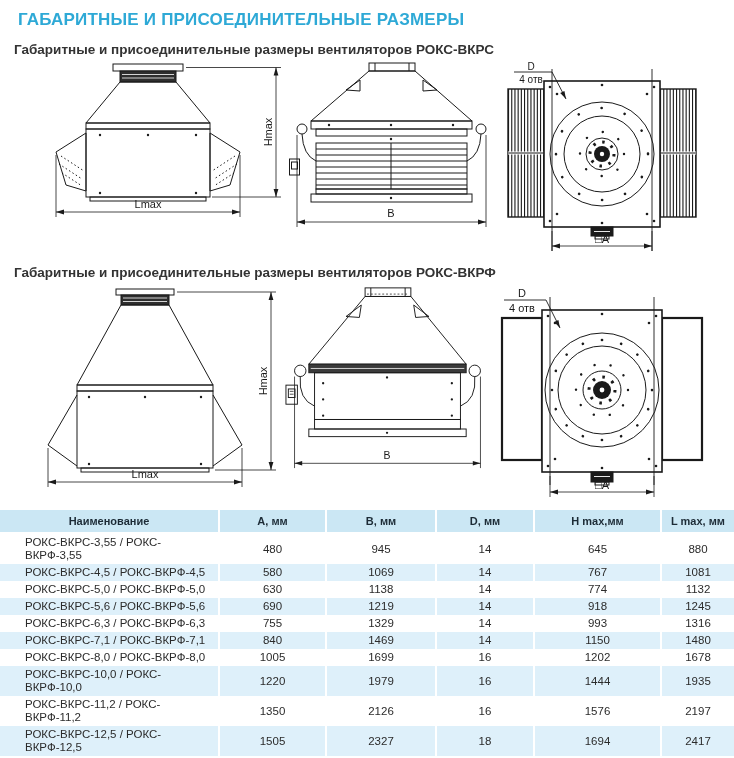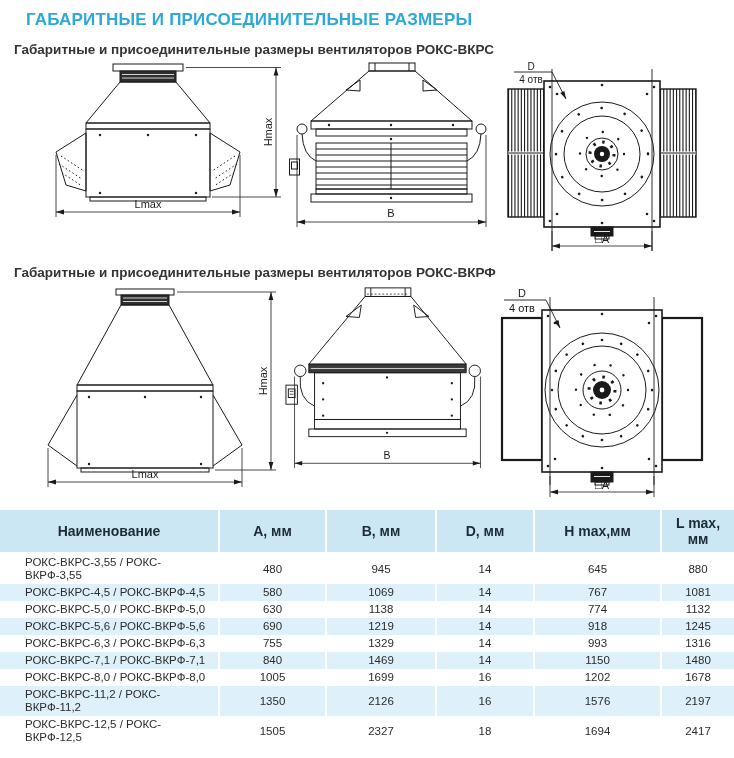--- a/index.html
+++ b/index.html
@@ -1,25 +1,25 @@
 <!DOCTYPE html>
 <html><head>
 <meta charset="utf-8">
 <style>
   * { box-sizing: border-box; margin: 0; padding: 0; }
   html, body { width: 734px; height: 758px; background: #fff; overflow: hidden;
     font-family: "Liberation Sans", sans-serif; }
   .page { width: 734px; height: 758px; position: relative; }
-  .title { color: #2ea9d6; font-size: 17px; font-weight: bold; margin: 10px 0 0 26px; letter-spacing: .2px; }
+  .title { color: #2ea9d6; font-size: 17px; font-weight: bold; margin: 10px 0 0 18px; letter-spacing: .2px; }
   .subtitle { color: #333; font-size: 13.5px; font-weight: bold; margin: 12px 4px 0 14px; }
   .drawings-row { display: flex; align-items: flex-start; margin-top: 2px; padding-left: 4px; }
   .drawings-row svg { display: block; flex: 0 0 auto; }
   svg text { font-family: "Liberation Sans", sans-serif; }
   table.dims { width: 734px; border-collapse: separate; border-spacing: 0; margin-top: 8px; table-layout: fixed; }
-  table.dims th { background: #cbe7f4; color: #1c2b36; font-size: 14px; font-weight: bold;
+  table.dims th { background: #cbe7f4; color: #1c2b36; font-size: 11px; font-weight: bold;
     padding: 5px 2px; border-left: 2px solid #fff; border-bottom: 2px solid #fff; text-align: center; }
   table.dims th:first-child { border-left: none; }
   table.dims td { font-size: 11.5px; color: #2b2b2b; padding: 2px 2px; border-left: 2px solid #fff; text-align: center; line-height: 13px; }
   table.dims td:first-child { border-left: none; text-align: left; padding-left: 25px; }
   table.dims tbody tr:nth-child(even) { background: #def0fa; }
 </style>
 </head>
 <body>
 
 <div class="page">
@@ -320,20 +320,28 @@
         </tr>
       <tr>
           <td>РОКС-ВКРС-8,0 / РОКС-ВКРФ-8,0</td>
           <td>1005</td>
           <td>1699</td>
           <td>16</td>
           <td>1202</td>
           <td>1678</td>
         </tr>
       <tr>
+          <td>РОКС-ВКРС-10,0 / РОКС-ВКРФ-10,0</td>
+          <td>1220</td>
+          <td>1979</td>
+          <td>16</td>
+          <td>1444</td>
+          <td>1935</td>
+        </tr>
+      <tr>
           <td>РОКС-ВКРС-11,2 / РОКС-ВКРФ-11,2</td>
           <td>1350</td>
           <td>2126</td>
           <td>16</td>
           <td>1576</td>
           <td>2197</td>
         </tr>
       <tr>
           <td>РОКС-ВКРС-12,5 / РОКС-ВКРФ-12,5</td>
           <td>1505</td>

